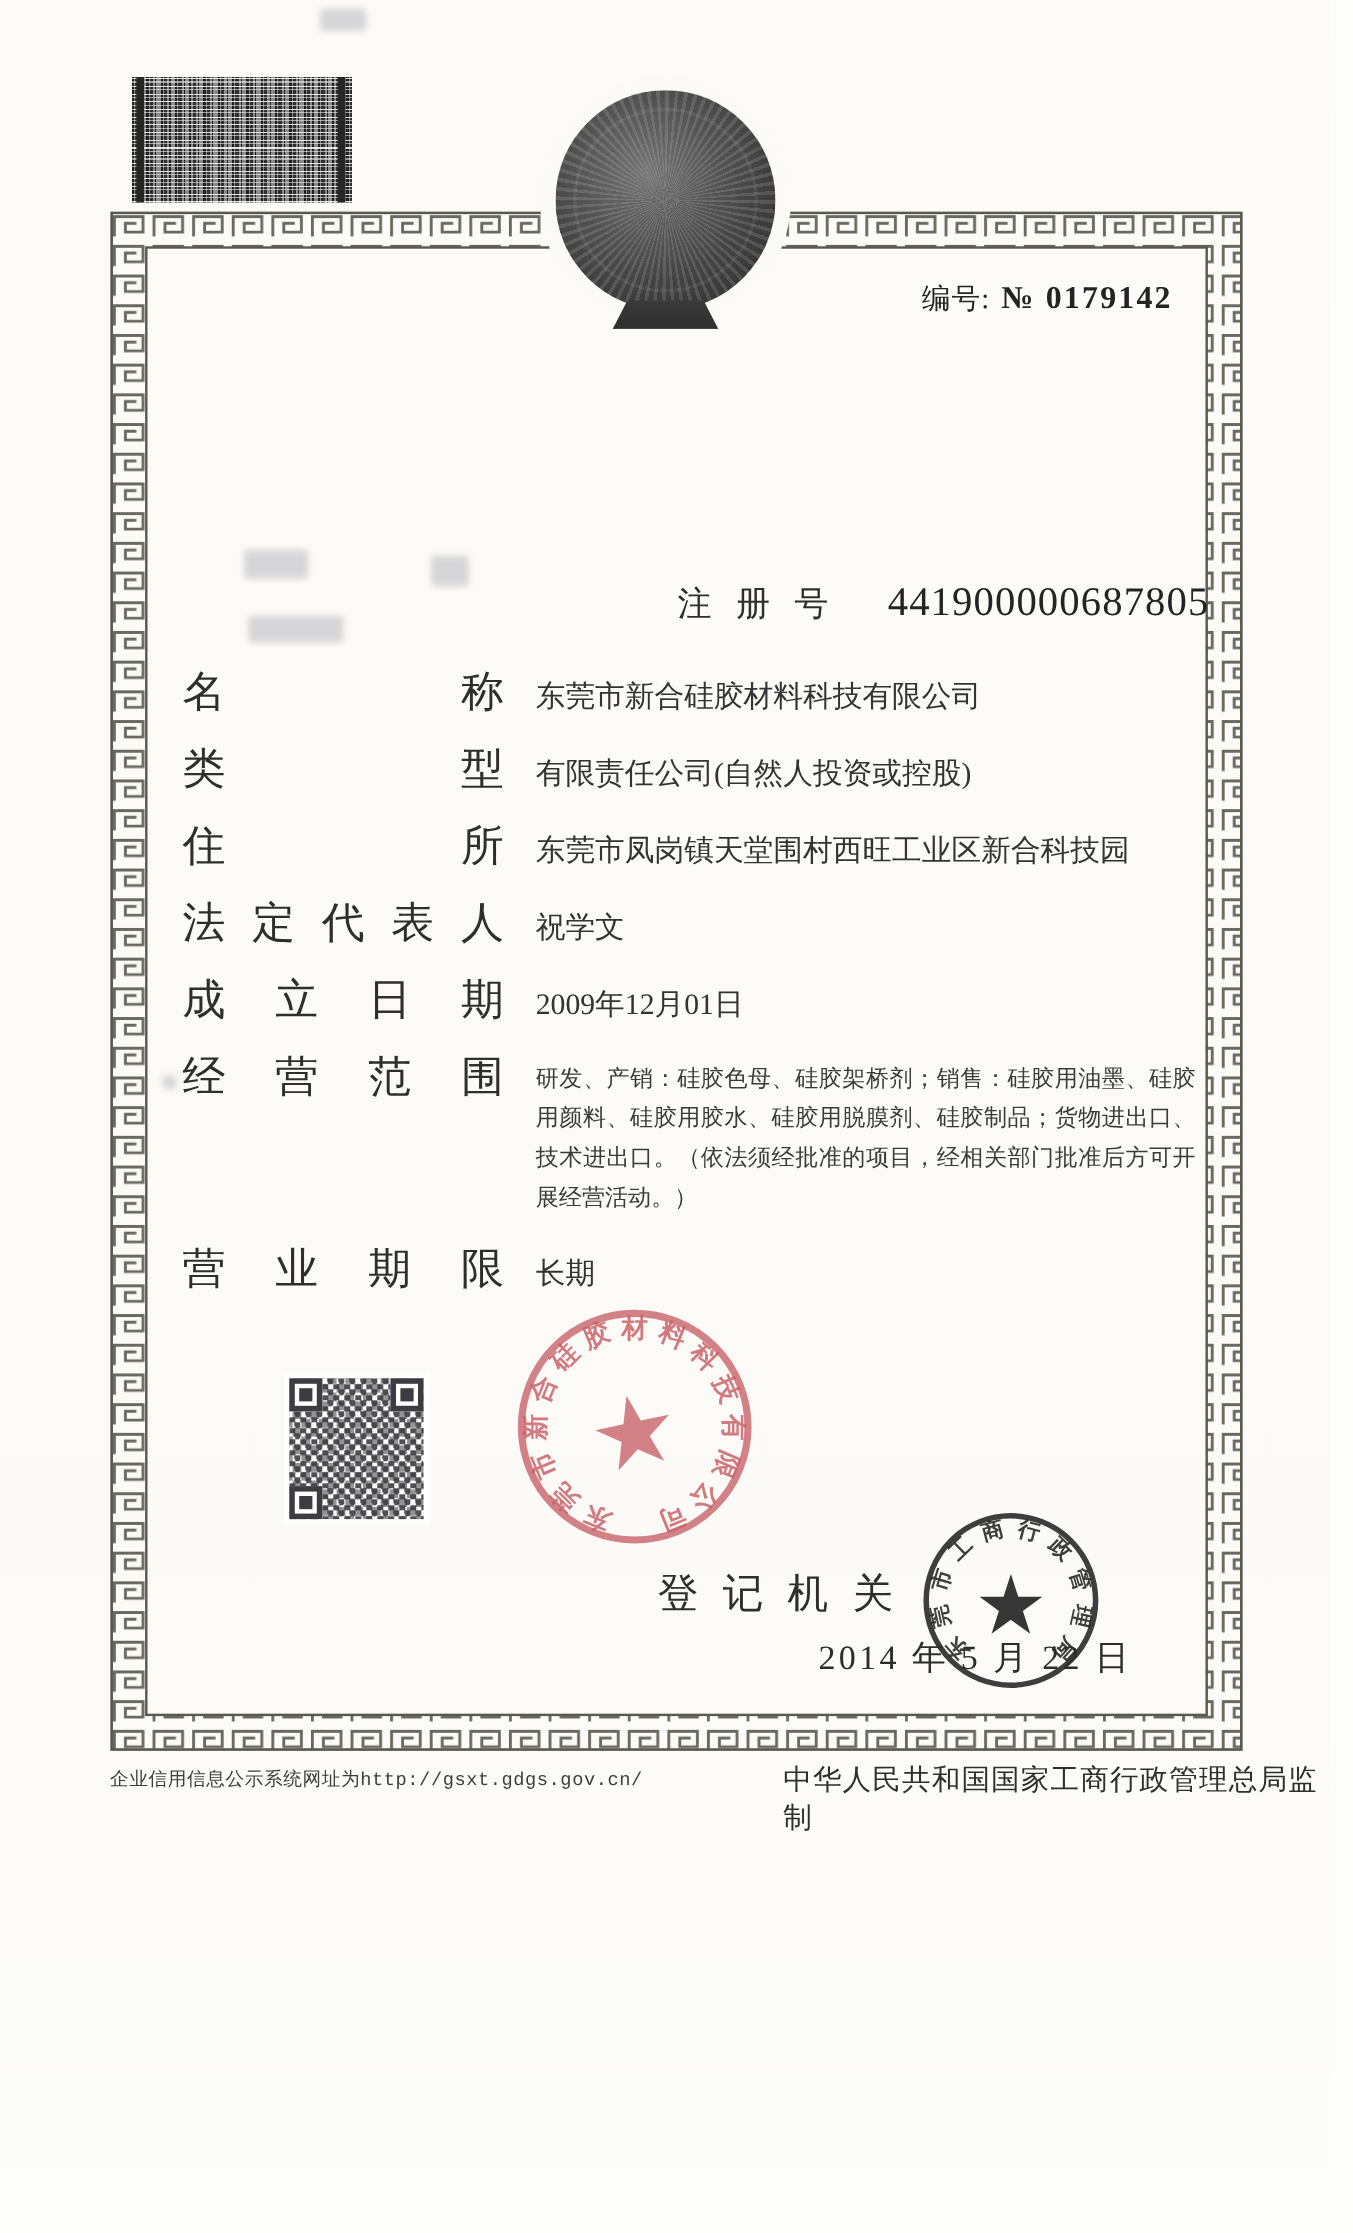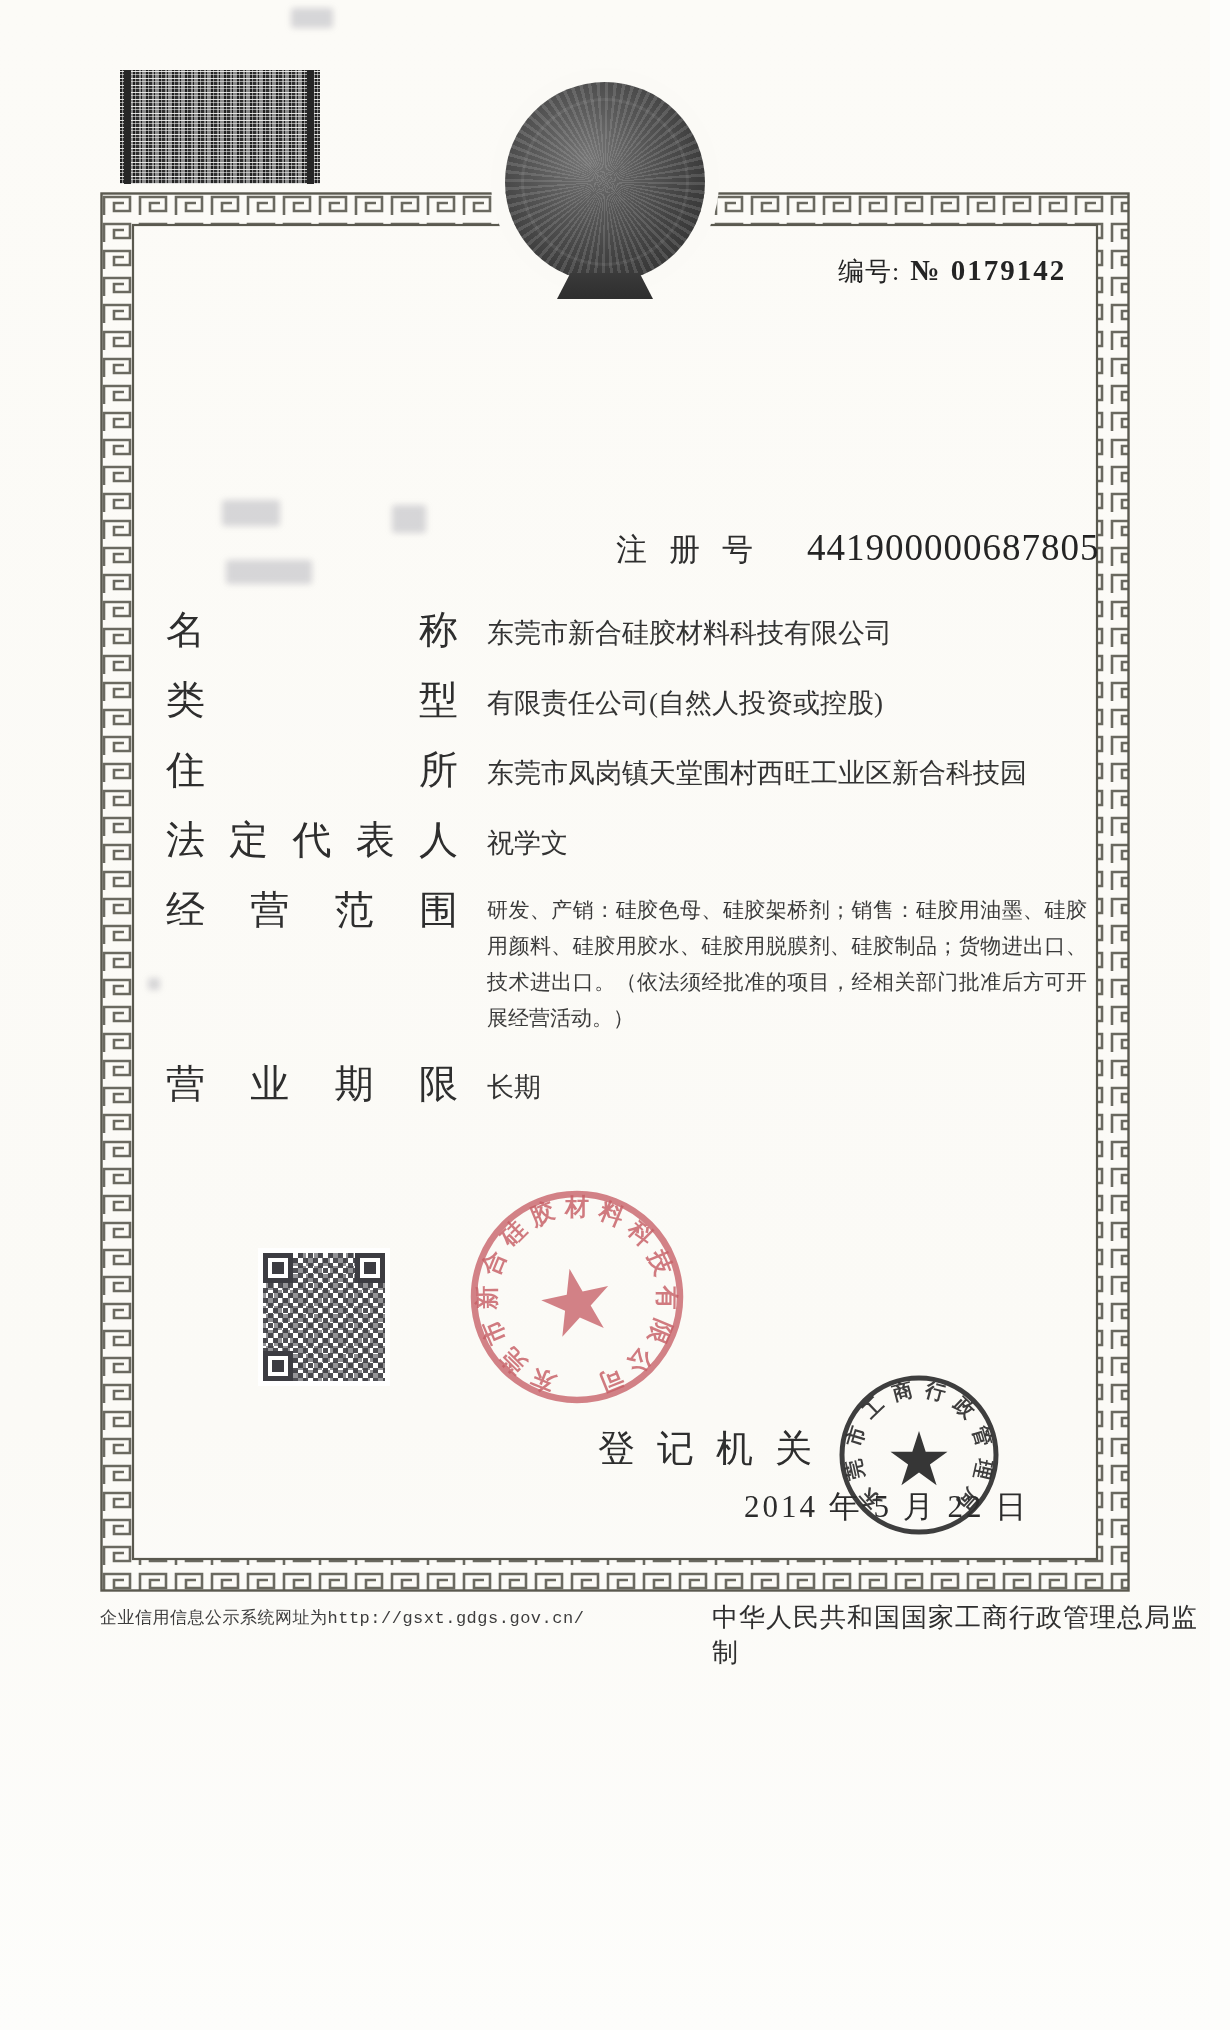--- a/index.html
+++ b/index.html
@@ -134,20 +134,24 @@
       <div class="row-label">类型</div>
       <div class="row-value">有限责任公司(自然人投资或控股)</div>
     </div>
     <div class="row">
       <div class="row-label">住所</div>
       <div class="row-value">东莞市凤岗镇天堂围村西旺工业区新合科技园</div>
     </div>
     <div class="row">
       <div class="row-label">法定代表人</div>
       <div class="row-value">祝学文</div>
+    </div>
+    <div class="row">
+      <div class="row-label">成立日期</div>
+      <div class="row-value">2009年12月01日</div>
     </div>
     <div class="row">
       <div class="row-label">经营范围</div>
       <div class="row-value para">研发、产销：硅胶色母、硅胶架桥剂；销售：硅胶用油墨、硅胶用颜料、硅胶用胶水、硅胶用脱膜剂、硅胶制品；货物进出口、技术进出口。（依法须经批准的项目，经相关部门批准后方可开展经营活动。）</div>
     </div>
     <div class="row">
       <div class="row-label">营业期限</div>
       <div class="row-value">长期</div>
     </div>
   </div>

